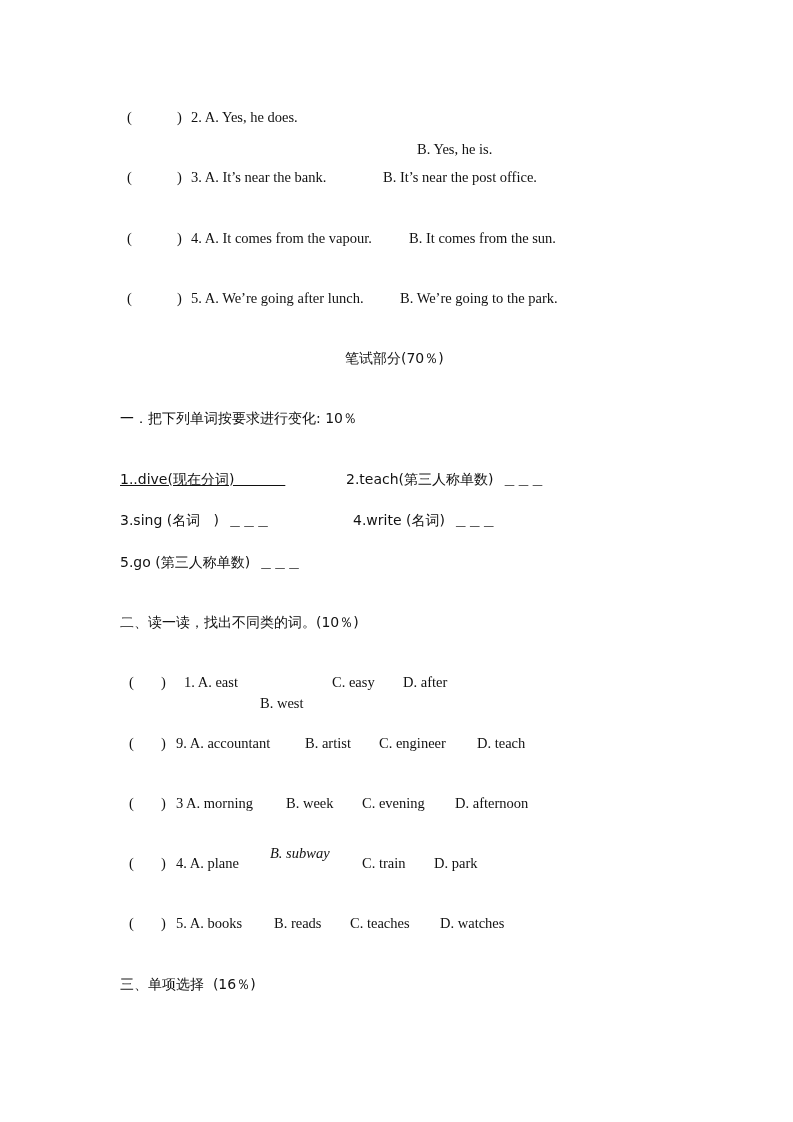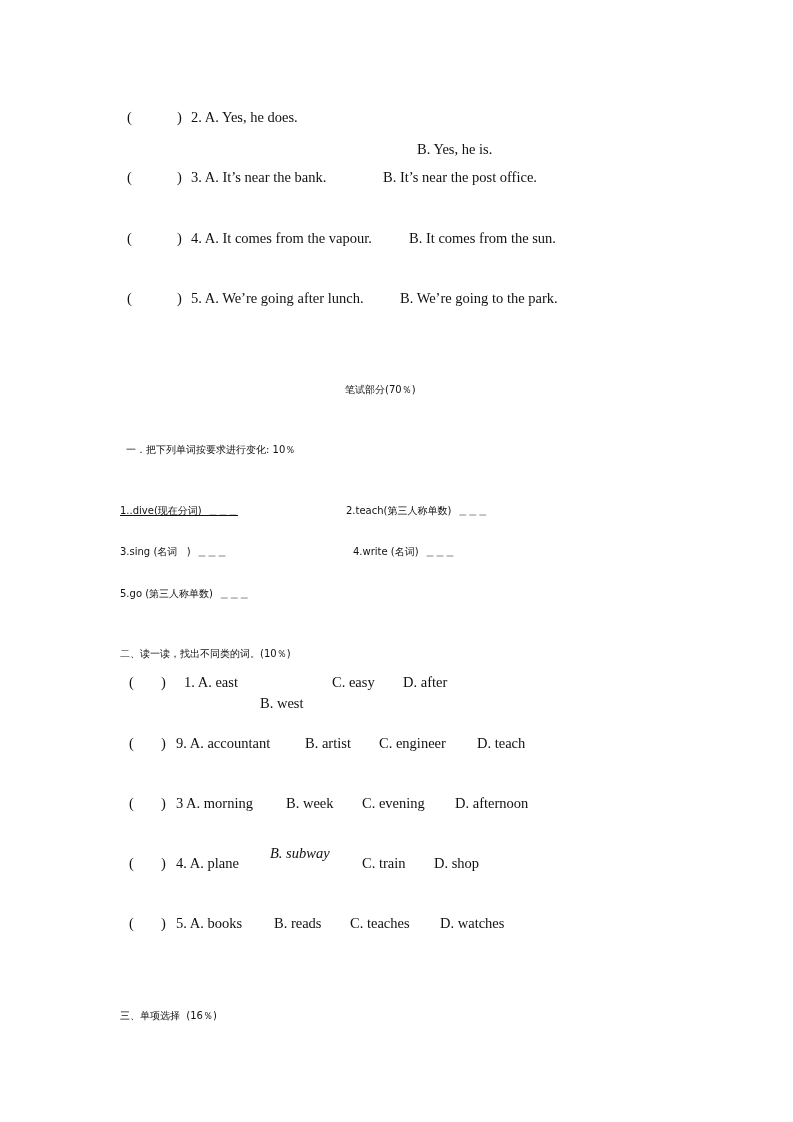--- a/index.html
+++ b/index.html
@@ -16,22 +16,21 @@
       color: #111111;
       font-size: 14.5px;
     }
     .line {
       position: absolute;
       white-space: pre;
       line-height: 18px;
     }
     .cjk {
       font-family: "DejaVu Sans", "Liberation Sans", sans-serif;
-      font-size: 10px;
-      margin-top: 32px;
+      font-size: 14px;
     }
   </style>
 </head>
 <body>
 
 <div>
   <span class="line" style="left:127px; top:108px;">(</span>
   <span class="line" style="left:177px; top:108px;">)</span>
   <span class="line" style="left:191px; top:108px;">2. A. Yes, he does.</span>
   <span class="line" style="left:417px; top:108px;margin-top:32px;">B. Yes, he is.</span>
@@ -53,21 +52,21 @@
 
 <div>
   <span class="line" style="left:127px; top:289px;">(</span>
   <span class="line" style="left:177px; top:289px;">)</span>
   <span class="line" style="left:191px; top:289px;">5. A. We’re going after lunch.</span>
   <span class="line" style="left:400px; top:289px;">B. We’re going to the park.</span>
 </div>
 
 <div class="line cjk" style="left:345px; top:349px;">笔试部分(70％)</div>
 
-<div class="line cjk" style="left:126px; top:409px;">一．把下列单词按要求进行变化: 10％</div>
+<div class="line cjk" style="left:120px; top:409px;">一．把下列单词按要求进行变化: 10％</div>
 
 <div class="line cjk" style="left:120px; top:470px;text-decoration:underline;">1..dive(现在分词)  ＿＿＿</div>
 <div class="line cjk" style="left:346px; top:470px;">2.teach(第三人称单数)  ＿＿＿</div>
 <div class="line cjk" style="left:120px; top:511px;">3.sing (名词   )  ＿＿＿</div>
 <div class="line cjk" style="left:353px; top:511px;">4.write (名词)  ＿＿＿</div>
 <div class="line cjk" style="left:120px; top:553px;">5.go (第三人称单数)  ＿＿＿</div>
 
 <div class="line cjk" style="left:120px; top:613px;">二、读一读，找出不同类的词。(10％)</div>
 
 <div>
@@ -96,21 +95,21 @@
   <span class="line" style="left:362px; top:794px;">C. evening</span>
   <span class="line" style="left:455px; top:794px;">D. afternoon</span>
 </div>
 
 <div>
   <span class="line" style="left:129px; top:854px;">(</span>
   <span class="line" style="left:161px; top:854px;">)</span>
   <span class="line" style="left:176px; top:854px;">4. A. plane</span>
   <span class="line" style="left:270px; top:844px;font-style:italic;">B. subway</span>
   <span class="line" style="left:362px; top:854px;">C. train</span>
-  <span class="line" style="left:434px; top:854px;">D. shop</span>
+  <span class="line" style="left:434px; top:854px;">D. park</span>
 </div>
 
 <div>
   <span class="line" style="left:129px; top:914px;">(</span>
   <span class="line" style="left:161px; top:914px;">)</span>
   <span class="line" style="left:176px; top:914px;">5. A. books</span>
   <span class="line" style="left:274px; top:914px;">B. reads</span>
   <span class="line" style="left:350px; top:914px;">C. teaches</span>
   <span class="line" style="left:440px; top:914px;">D. watches</span>
 </div>

